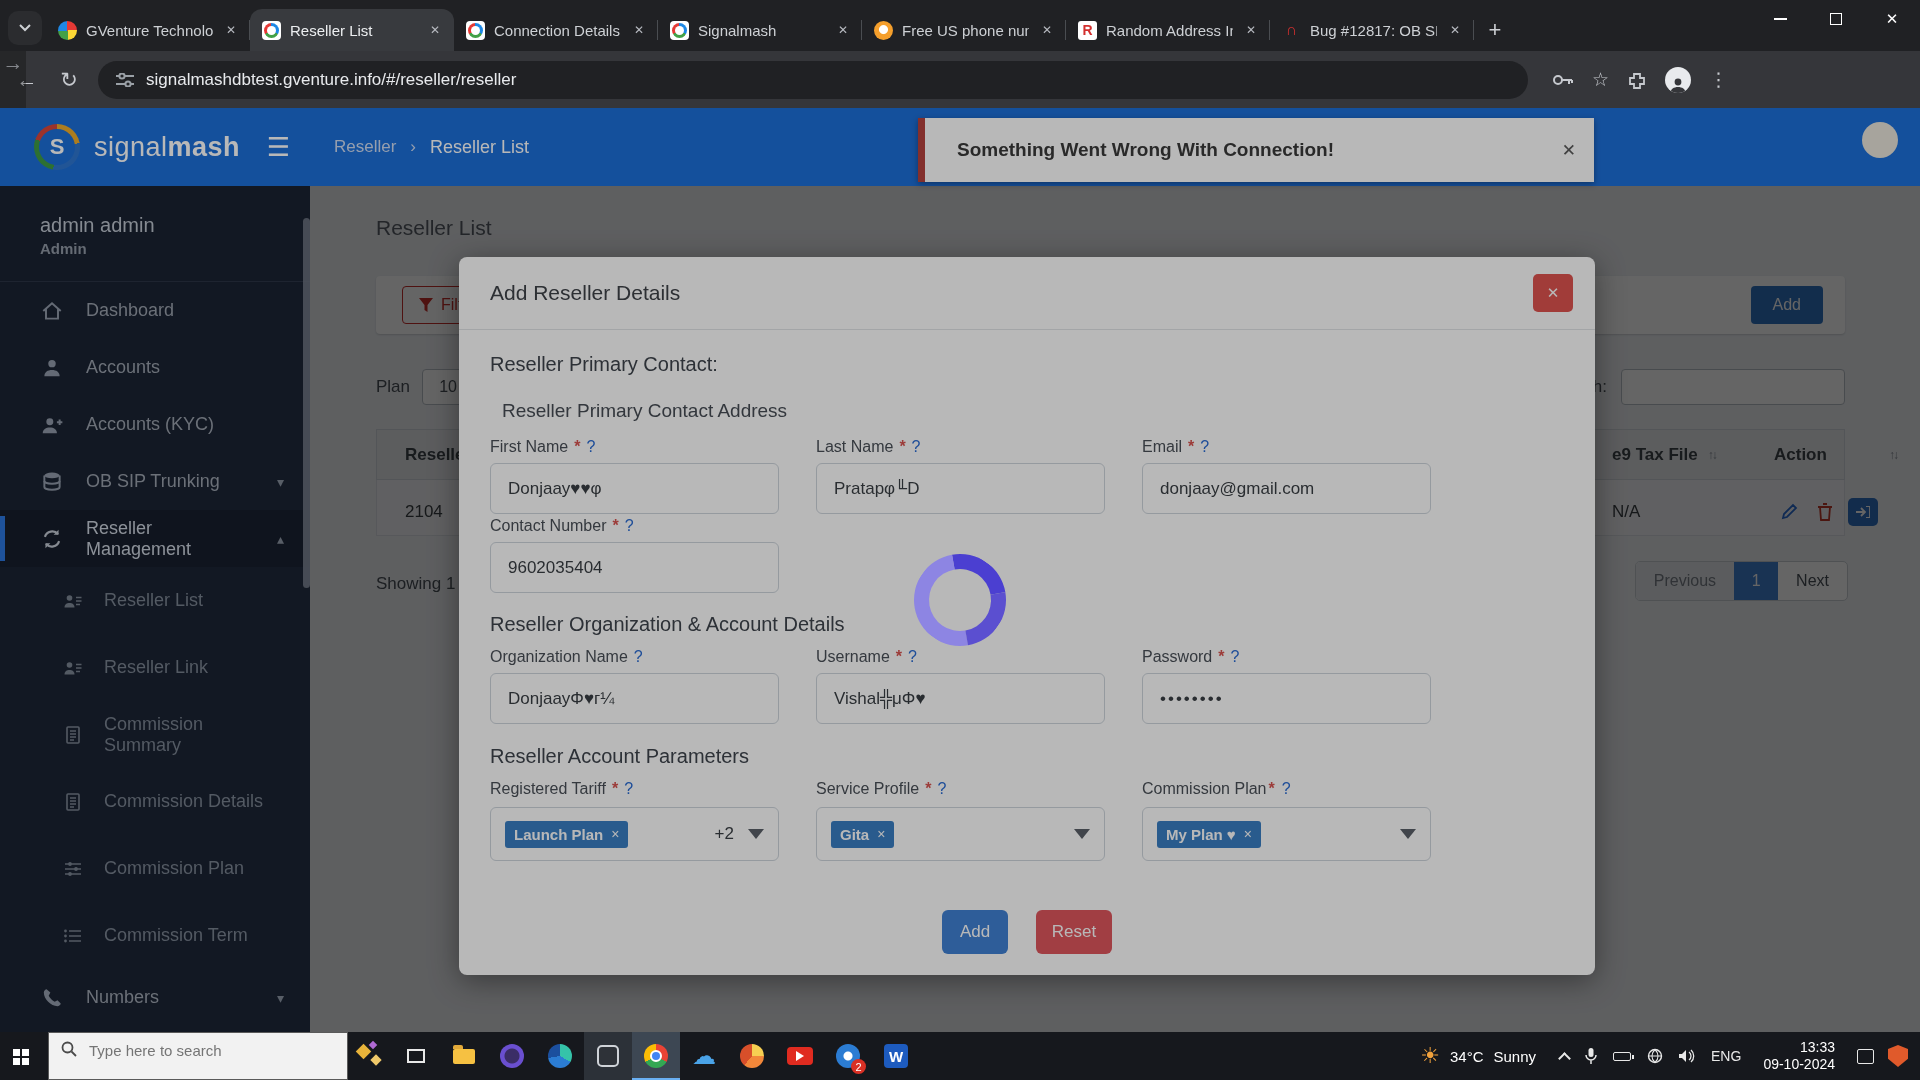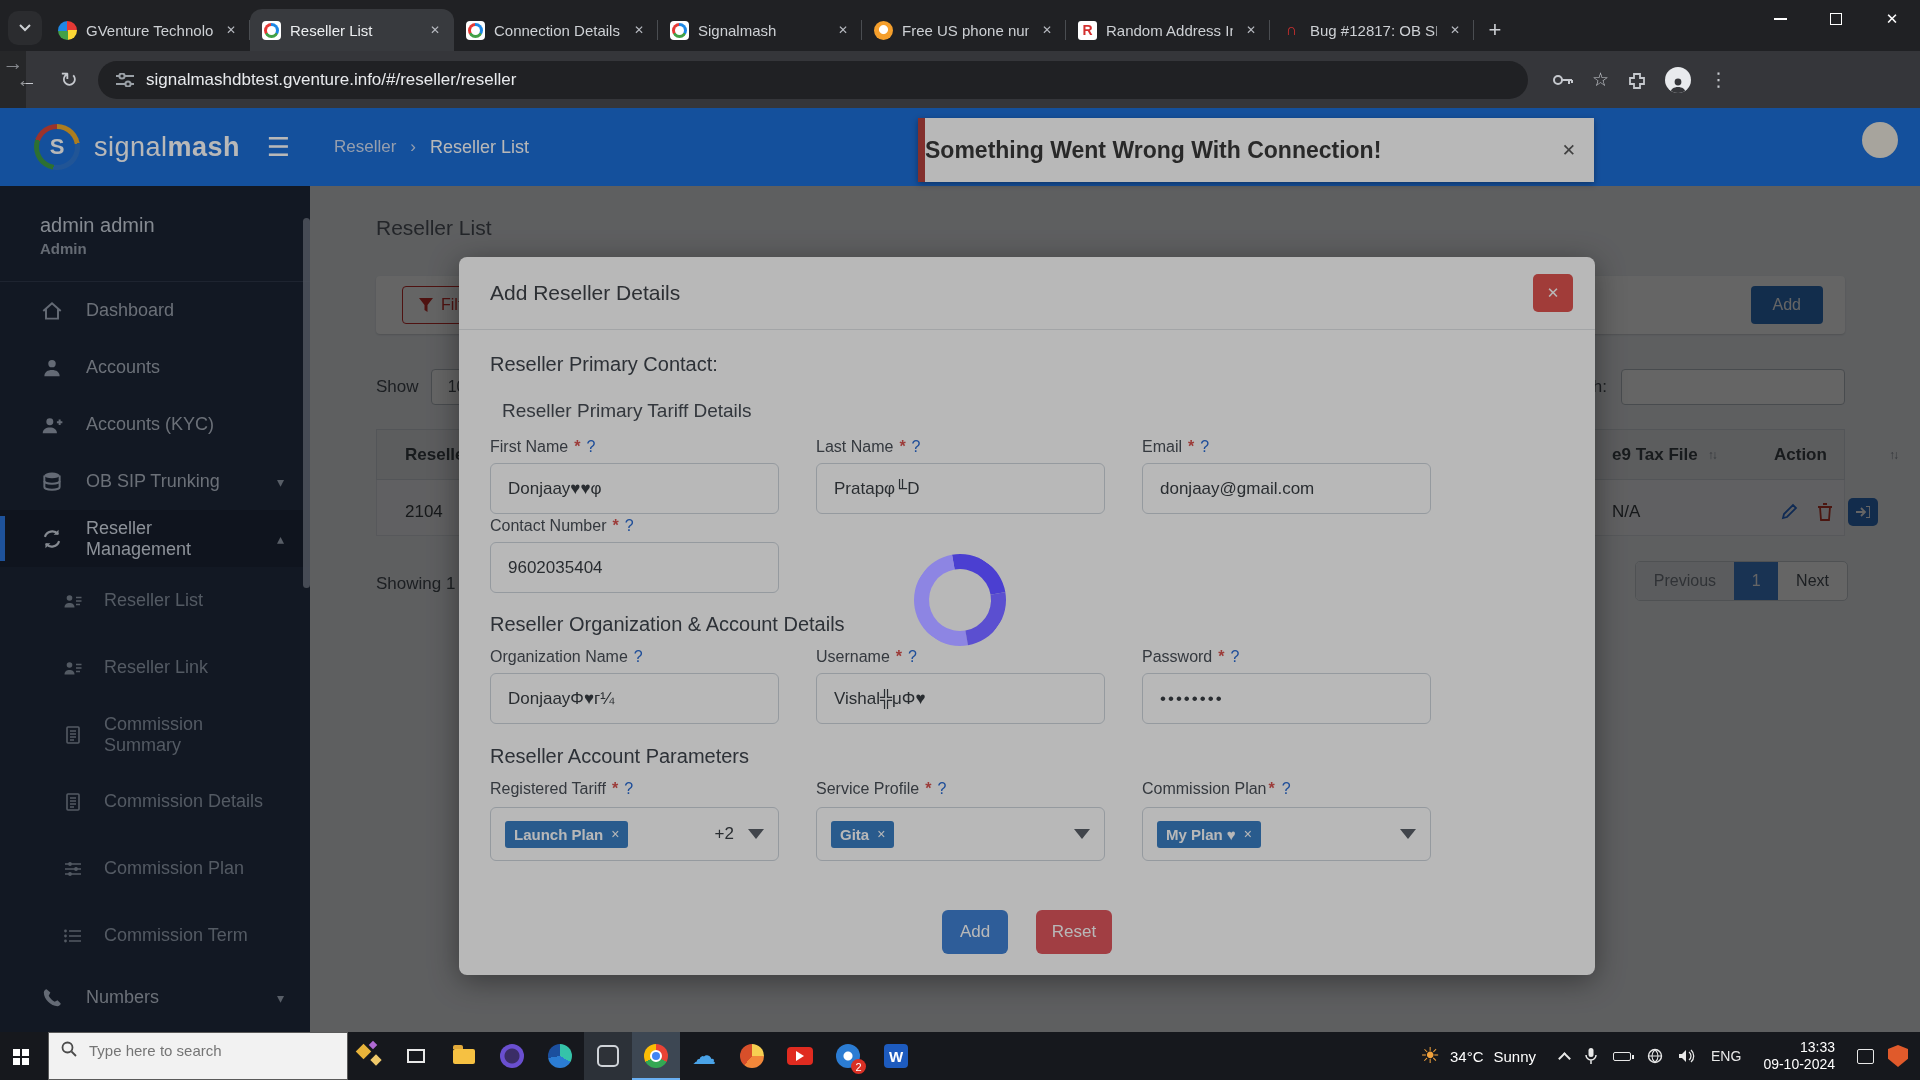--- a/index.html
+++ b/index.html
@@ -106,21 +106,21 @@
     border:1px solid #c9ced4;border-radius:5px;overflow:hidden;background:#fff;font-size:16px;}
   .pg-prev{padding:0 18px;height:100%;display:flex;align-items:center;background:#e7eaee;color:#7a8089;}
   .pg-num{width:44px;height:100%;display:flex;align-items:center;justify-content:center;background:#4081d4;color:#fff;}
   .pg-next{padding:0 18px;height:100%;display:flex;align-items:center;color:#4a5058;}
 
   .backdrop{position:absolute;top:78px;left:310px;right:0;bottom:0;background:rgba(0,0,0,.45);z-index:4;}
 
   
   .toast{position:absolute;left:918px;top:10px;width:676px;height:64px;background:#fff;z-index:8;
     border-left:7px solid #b6423e;box-shadow:0 2px 6px rgba(0,0,0,.35);display:flex;align-items:center;}
-  .toast .msg{font-size:23px;font-weight:bold;color:#3a3a3a;}
+  .toast .msg{margin-left:32px;font-size:19px;font-weight:bold;color:#3a3a3a;}
   .toast .x{margin-left:auto;margin-right:18px;font-size:17px;color:#5a5a5a;}
 
   
   .modal{position:absolute;left:459px;top:149px;width:1136px;height:718px;background:#fff;border-radius:8px;
     z-index:6;box-shadow:0 6px 30px rgba(0,0,0,.4);}
   .m-head{position:absolute;top:0;left:0;right:0;height:73px;border-bottom:1px solid #e2e5e8;display:flex;align-items:center;}
   .m-title{margin-left:31px;font-size:21px;color:#3f4349;}
   .m-close{position:absolute;right:22px;top:17px;width:40px;height:38px;background:#e05450;border-radius:5px;
     color:#fff;font-size:15px;display:flex;align-items:center;justify-content:center;}
   .m-sec{position:absolute;left:31px;font-size:20px;color:#3f454d;}
@@ -418,21 +418,21 @@
         <div class="btn-filter">
           <svg width="14" height="14" viewBox="0 0 14 14">
               <path d="M0 0h14L8.5 7v7l-3-2V7z" fill="#c9302c"></path>
             </svg>
           <span>Filter</span>
         </div>
         <div class="btn-addtop">Add</div>
       </div>
 
       <div class="lenrow">
-        <span>Show</span>
+        <span>Plan</span>
         <span class="len-select">
           <span>10</span>
         </span>
       </div>
       <div class="searchrow">
         <span>Search:</span>
         <input class="search-input" style="">
       </div>
 
       <div class="thead">
@@ -490,21 +490,21 @@
       <span class="x">✕</span>
     </div>
 
     <div class="modal">
       <div class="m-head">
         <span class="m-title">Add Reseller Details</span>
         <span class="m-close">✕</span>
       </div>
 
       <div class="m-sec" style="top:96px">Reseller Primary Contact:</div>
-      <div class="m-subsec" style="top:143px">Reseller Primary Tariff Details</div>
+      <div class="m-subsec" style="top:143px">Reseller Primary Contact Address</div>
 
       <div class="m-label" style="left:31px;top:181px">
         <span>First Name</span>
         <span class="req">*</span>
         <span class="hlp">?</span>
       </div>
       <input class="m-input" style="left: 31px; top: 206px;" value="Donjaay♥♥φ">
 
       <div class="m-label" style="left:357px;top:181px">
         <span>Last Name</span>

